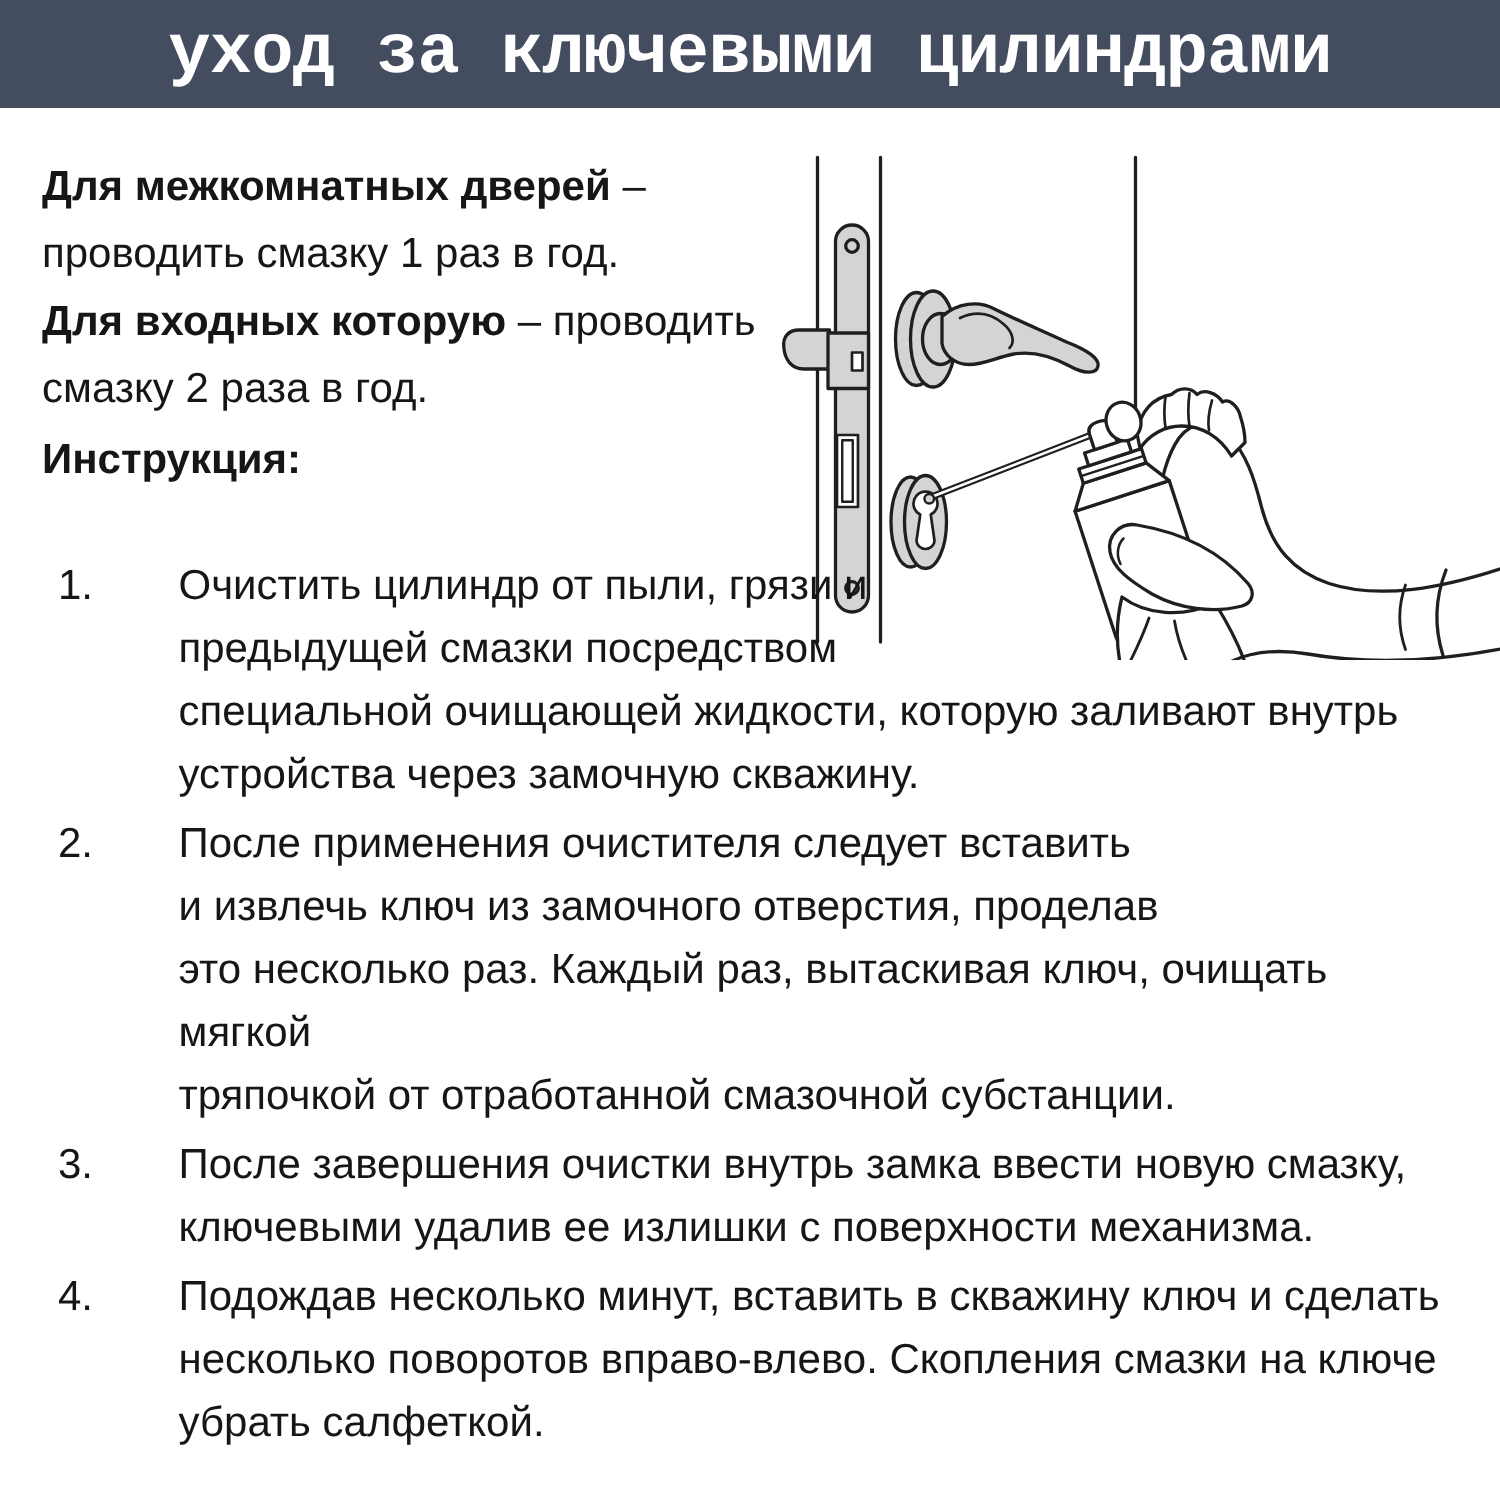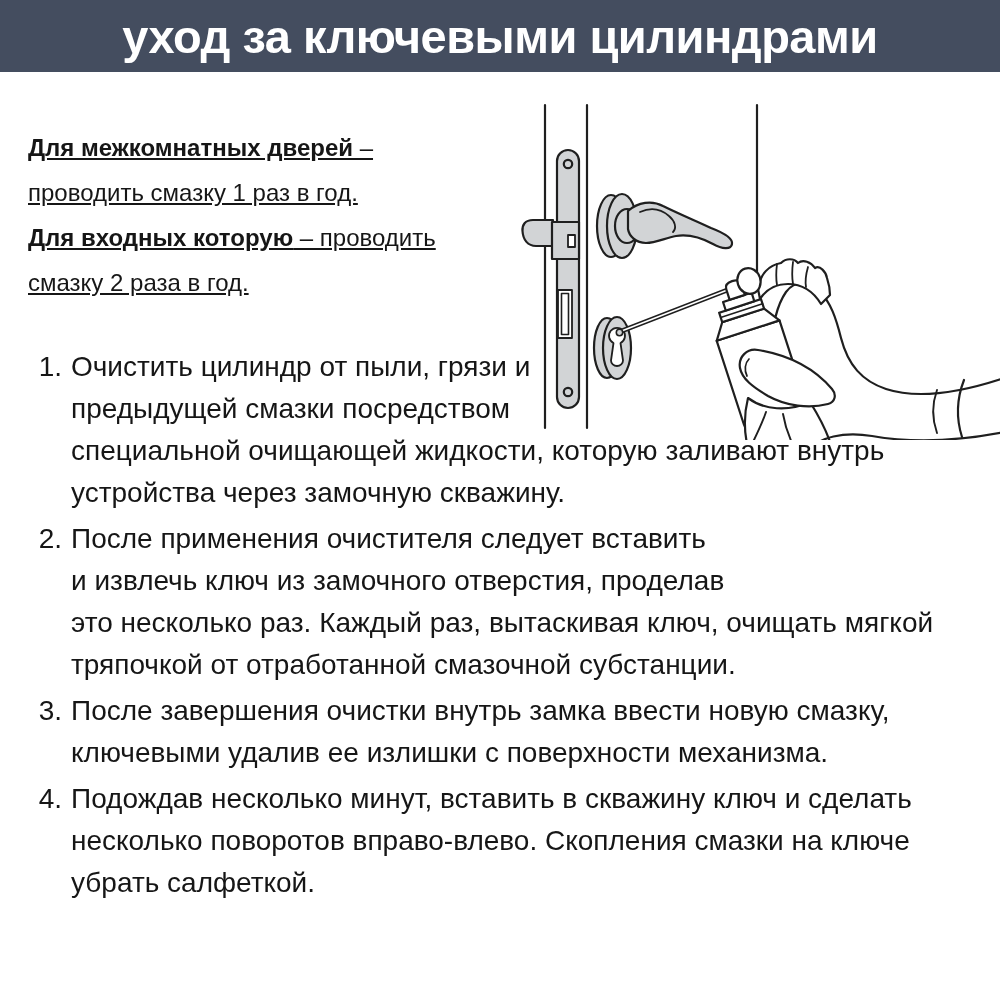--- a/index.html
+++ b/index.html
@@ -17,48 +17,48 @@
     display: flex;
     align-items: center;
     justify-content: center;
   }
   .header .title {
     color: #ffffff;
     font-size: 47px;
     font-weight: 700;
     letter-spacing: -0.5px;
     white-space: nowrap;
+    font-family: Liberation Mono, monospace;
   }
   .content { padding: 0 28px; position: relative; z-index: 2; }
   .intro {
-    margin-top: 53px;
-    font-size: 24px;
+    margin-top: 29px;
+    font-size: 28px;
     line-height: 45px;
     white-space: pre-line;
     max-width: 480px;
-    text-decoration: underline;
   }
   .intro b { font-weight: 700; }
   .instr-heading {
     margin-top: 2px;
     font-size: 28px;
     line-height: 45px;
     font-weight: 700;
   }
   .instr-list { margin-top: 41px; }
   .instr-item {
     display: grid;
     grid-template-columns: 34px 1fr;
     column-gap: 9px;
     margin-bottom: 4px;
     font-size: 28px;
     line-height: 42px;
   }
   .instr-item .num { text-align: right; }
-  .instr-item .item-text { white-space: pre-line; }
+  .instr-item .item-text { white-space: pre-line; margin-left: 48px; }
   .illustration {
     position: absolute;
     left: 500px;
     top: 90px;
     width: 500px;
     height: 350px;
     z-index: 1;
   }
   .illustration svg { display: block; width: 100%; height: 100%; }
 </style>
@@ -68,20 +68,21 @@
 <div class="header">
   <div class="title">уход за ключевыми цилиндрами</div>
 </div>
 
 <div class="content">
   <p class="intro"><b>Для межкомнатных дверей</b><span> –
 проводить смазку 1 раз в год.
 </span><b>Для входных которую</b><span> – проводить
 смазку 2 раза в год.</span></p>
 
+  <h2 class="instr-heading">Инструкция:</h2>
 
   <div class="instr-list">
     <div class="instr-item">
       <span class="num">1.</span>
       <span class="item-text">Очистить цилиндр от пыли, грязи и
 предыдущей смазки посредством
 специальной очищающей жидкости, которую заливают внутрь
 устройства через замочную скважину.</span>
     </div>
     <div class="instr-item">

